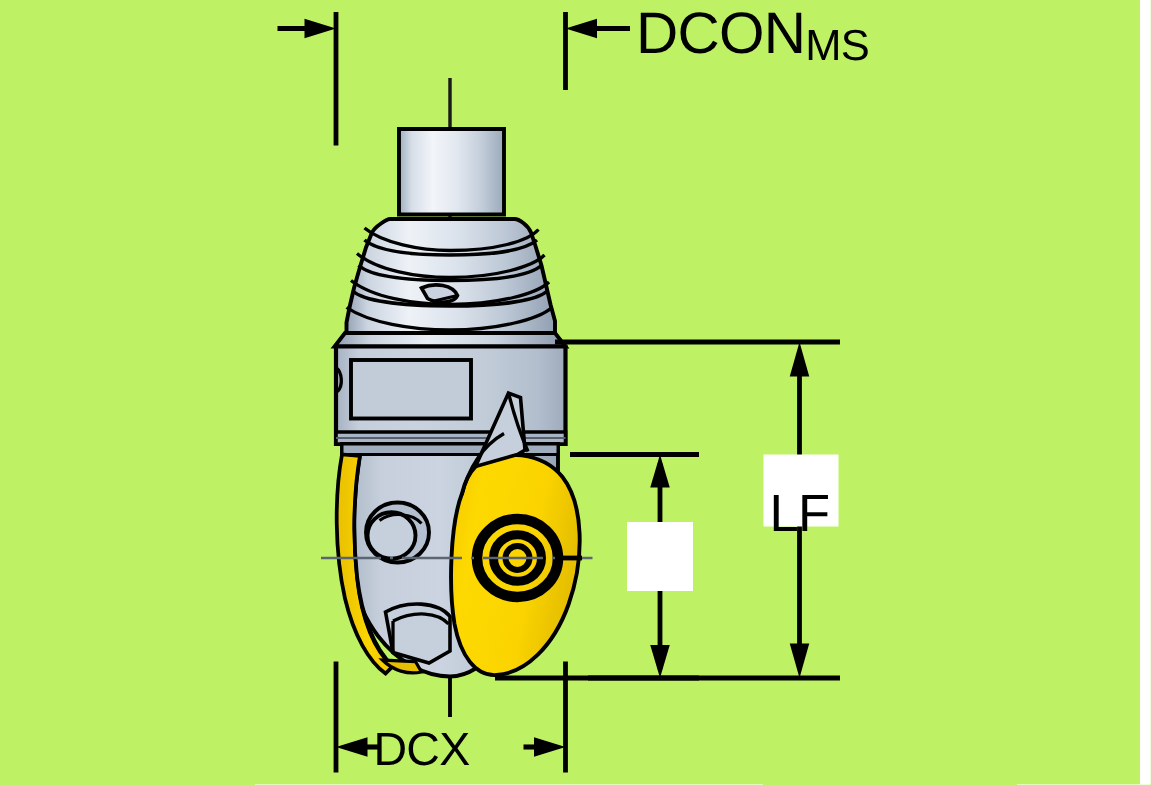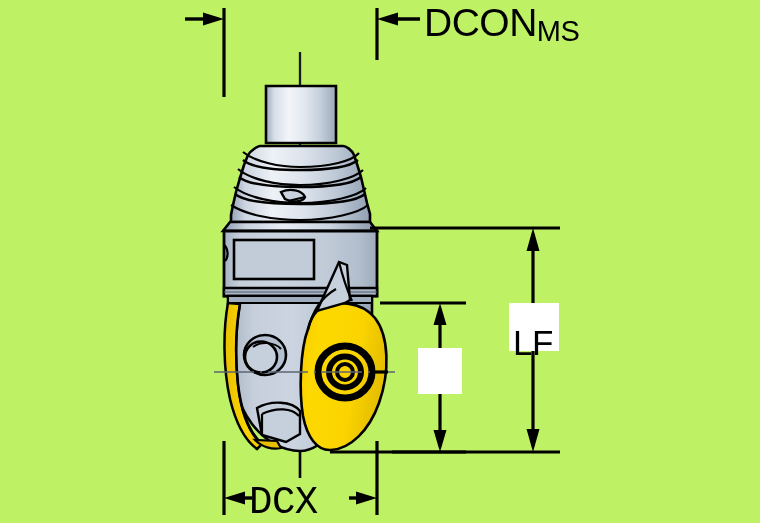--- a/index.html
+++ b/index.html
@@ -53,23 +53,22 @@
   }
   #label-lf {
     left: 513px;
     top: 325px;
     font-size: 35px;
     letter-spacing: -0.5px;
   }
   #label-dcx {
     left: 249px;
     top: 484px;
-    font-size: 39px;
-    letter-spacing: -0.5px;
-    font-family: Liberation Mono, monospace;
+    font-size: 31px;
+    letter-spacing: -0.5px;
   }
 </style>
 </head>
 <body>
 
 <div id="canvas">
 
   <svg class="drawing" viewBox="0 0 767 523">
     <defs>
       <linearGradient id="gShankTop" x1="0" y1="0" x2="1" y2="0">

